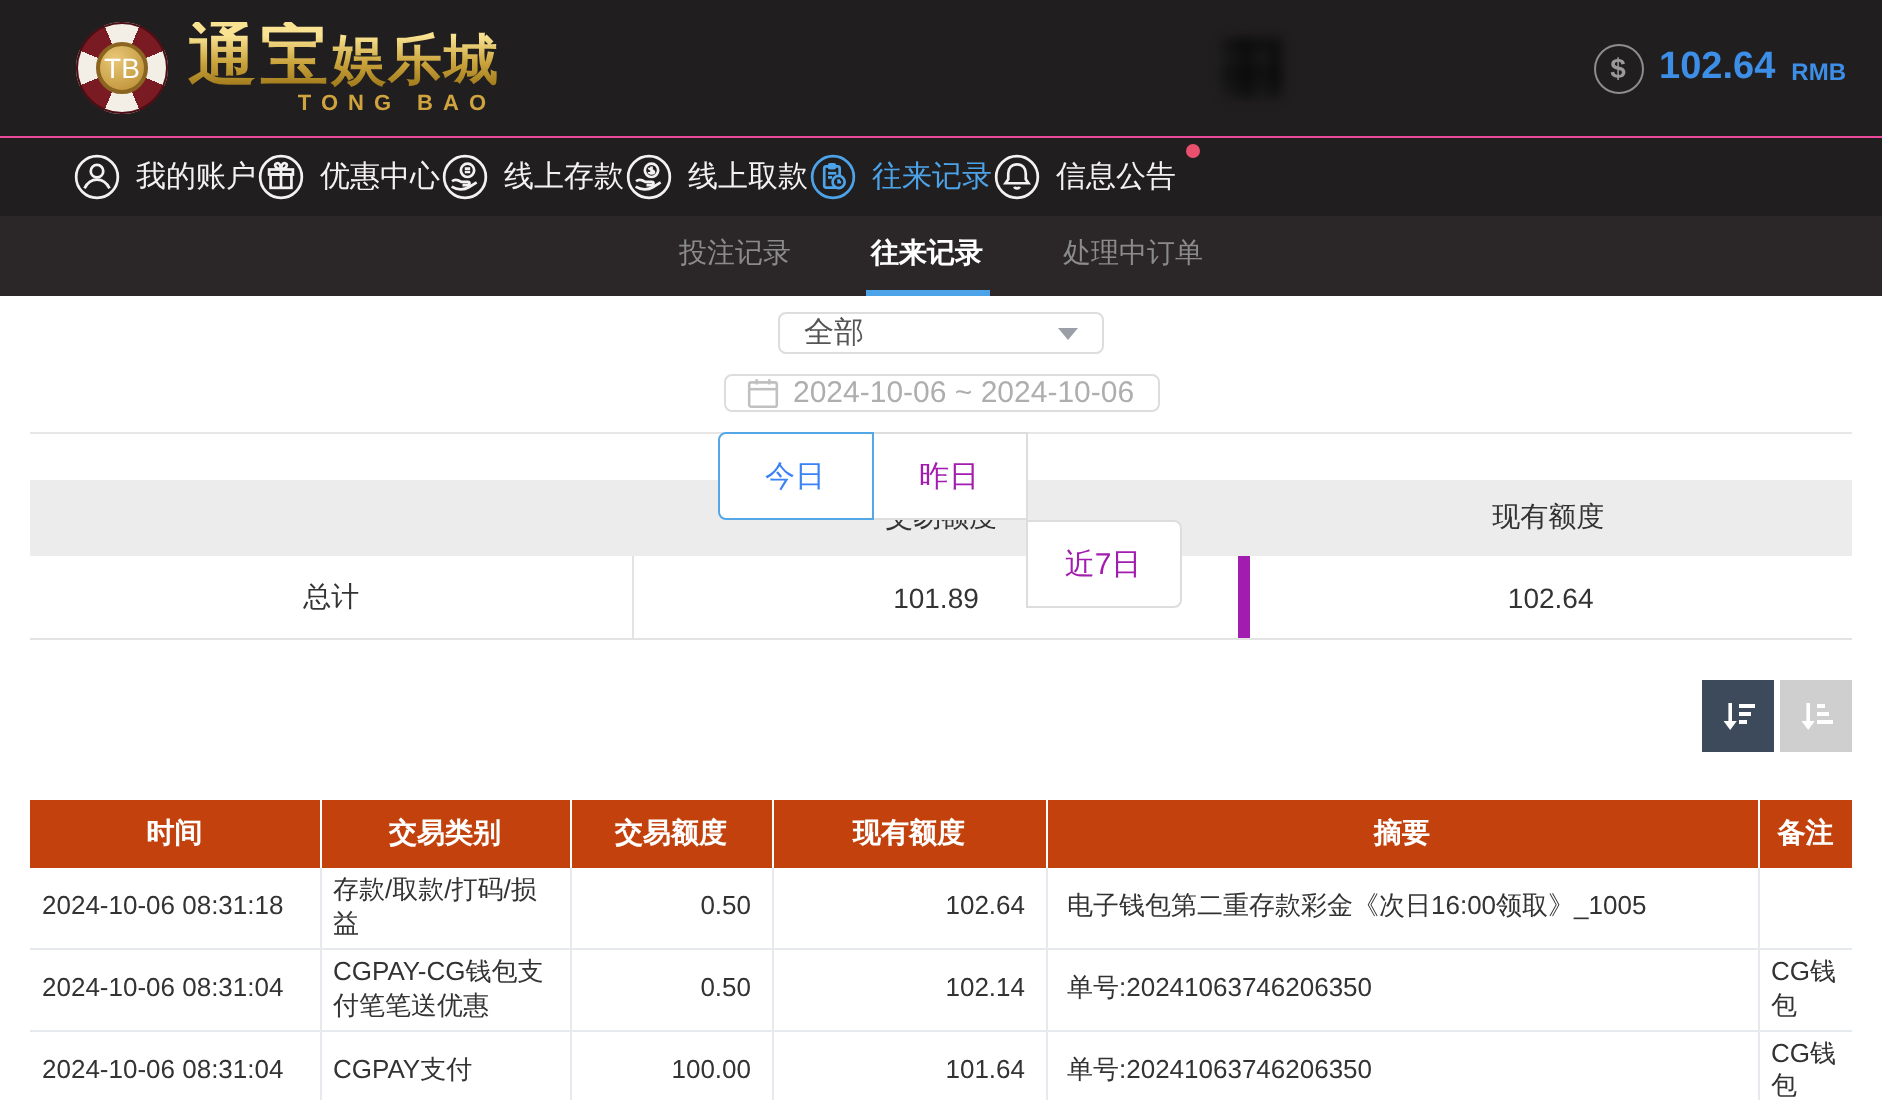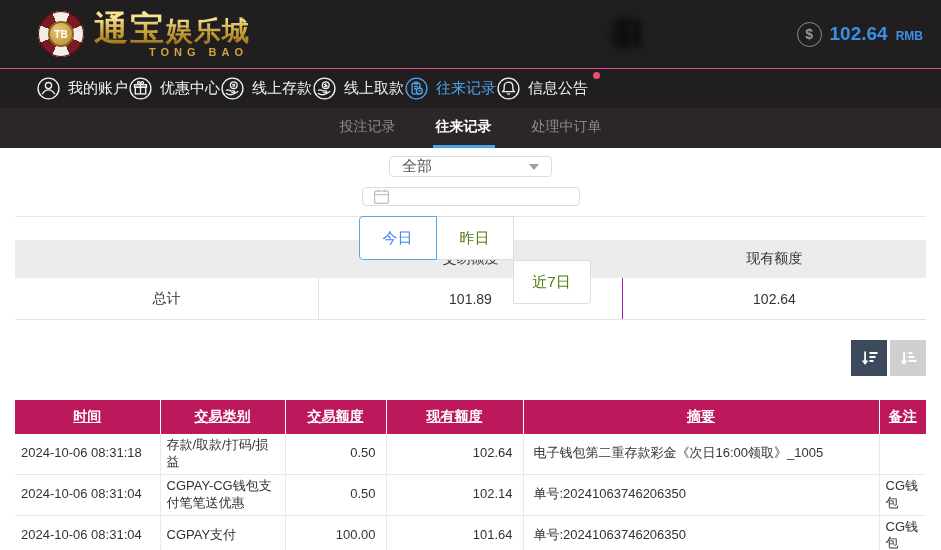--- a/index.html
+++ b/index.html
@@ -8,21 +8,21 @@
   .page { position:relative; width:941px; height:550px; background:#fff; overflow:hidden; margin:0 auto; }
 
   
   .top-header { height:68px; background:#211e1f; display:flex; align-items:center; padding:0 18px 0 38px; }
   .logo { display:flex; align-items:center; gap:10px; cursor:pointer; }
   .chip { position:relative; width:46px; height:46px; border-radius:50%; flex:0 0 auto;
     background:conic-gradient(#f3efe6 0 22.5deg,#7a1b24 22.5deg 67.5deg,#f3efe6 67.5deg 112.5deg,#7a1b24 112.5deg 157.5deg,#f3efe6 157.5deg 202.5deg,#7a1b24 202.5deg 247.5deg,#f3efe6 247.5deg 292.5deg,#7a1b24 292.5deg 337.5deg,#f3efe6 337.5deg 360deg);
     box-shadow:0 0 0 1px #4a0e14 inset; }
   .chip-inner { position:absolute; left:50%; top:50%; transform:translate(-50%,-50%);
     width:26px; height:26px; border-radius:50%; background:radial-gradient(circle at 35% 30%,#e8c878,#b98a2e);
-    border:2px solid #8a6420; color:#fff; font-size:10px; font-weight:bold; display:flex; align-items:center; justify-content:center; }
+    border:2px solid #8a6420; color:#fff; font-size:14px; font-weight:normal; display:flex; align-items:center; justify-content:center; }
   .logo-text { display:flex; flex-direction:column; line-height:1; }
   .logo-cn { font-weight:bold; background:linear-gradient(180deg,#f9e392 20%,#caa33c 60%,#9a7417);
     -webkit-background-clip:text; background-clip:text; color:transparent; white-space:nowrap; }
   .cn-big { font-size:34px; letter-spacing:2px; }
   .cn-small { font-size:27px; letter-spacing:1px; }
   .logo-en { font-size:11px; letter-spacing:5px; color:#cfa43f; font-weight:bold; align-self:flex-end; margin-top:2px; margin-right:2px; }
   .header-right { margin-left:auto; display:flex; align-items:center; gap:42px; }
   .user-blur { display:flex; align-items:center; gap:6px; cursor:pointer; }
   .blur-a { width:30px; height:30px; border-radius:4px;
     background:repeating-linear-gradient(90deg,#3a3a3a 0 8px,#262626 8px 16px),repeating-linear-gradient(0deg,#333 0 8px,#242424 8px 16px);
@@ -50,46 +50,46 @@
 
   
   .content { padding:8px 15px 0 15px; }
   .filter-row { display:flex; align-items:center; gap:10px; height:44px; margin-top:0;flex-direction:column; }
   .select { width:163px; height:44px; border:1px solid #ddd; border-radius:4px; display:flex; align-items:center;
     padding:0 12px; color:#555; font-size:15px; cursor:pointer; justify-content:space-between; }
   .caret { width:0; height:0; border-left:5px solid transparent; border-right:5px solid transparent; border-top:6px solid #9aa0a6; }
   .datebox { width:218px; height:44px; border:1px solid #ddd; border-radius:4px; display:flex; align-items:center;
     gap:7px; padding:0 10px; color:#aeaeae; font-size:15px; cursor:text; }
   .quick-group { display:flex; margin-left:8px; }
-  .quick-btn { width:78px; height:44px; background:#fff; border:1px solid #ddd; color:#4d7c0f; font-size:15px;
+  .quick-btn { width:78px; height:44px; background:#fff; border:1px solid #ddd; color:#a21caf; font-size:15px;
     cursor:pointer; margin-left:-1px; position:relative; }
   .quick-btn:first-child { margin-left:0; border-radius:4px 0 0 4px; }
   .quick-btn:last-child { border-radius:0 4px 4px 0;margin-top:44px; }
   .quick-btn.active { border-color:#54a8e8; color:#3b82f6; z-index:2; }
   .query-btn { width:79px; height:44px; margin-left:4px; background:#55b1f0; border:none; border-radius:4px;
     color:#fff; font-size:15px; cursor:pointer; }
 
   .divider { border:none; border-top:1px solid #e7e7e7; margin-top:16px; }
 
   
   .summary { margin-top:23px; font-size:14px; color:#333; }
   .sum-head { display:flex; background:#ececec; height:38px; align-items:center; }
   .sum-row { display:flex; height:42px; align-items:center; border-bottom:1px solid #e3e3e3; }
   .sum-col { flex:1; text-align:center; }
-  .sum-row .sum-col.mid { border-left:1px solid #e3e3e3; border-right:1px solid #a21caf; align-self:stretch; display:flex; align-items:center; justify-content:center; }
+  .sum-row .sum-col.mid { border-left:1px solid #e3e3e3; border-right:6px solid #a21caf; align-self:stretch; display:flex; align-items:center; justify-content:center; }
 
   
   .sort-row { margin-top:20px; display:flex; justify-content:flex-end; gap:3px; }
   .sort-btn { width:36px; height:36px; border:none; display:flex; align-items:center; justify-content:center; cursor:pointer; }
   .sort-btn.desc { background:#3d4a5c; }
   .sort-btn.asc { background:#cfcfcf; }
 
   
   .data-table { margin-top:24px; width:911px; border-collapse:collapse; table-layout:fixed; font-size:13px; color:#333; }
-  .data-table th { background:#be185d; color:#fff; font-size:14px; font-weight:bold; height:34px; border-right:1px solid #fff;text-decoration:underline; }
+  .data-table th { background:#c2410c; color:#fff; font-size:14px; font-weight:bold; height:34px; border-right:1px solid #fff; }
   .data-table th:last-child { border-right:none; }
   .data-table td { height:38px; border-bottom:1px solid #e6eaee; border-right:1px solid #e6eaee; padding:3px 6px; line-height:1.3; }
   .data-table td:last-child { border-right:none; }
   .data-table tr td:first-child { white-space:nowrap; }
   .data-table td.num { text-align:right; padding-right:10px; }
   .data-table td.summ { padding-left:10px; }
   .col-time{width:145px;} .col-type{width:125px;} .col-amt{width:101px;} .col-bal{width:137px;} .col-sum{width:356px;} .col-note{width:47px;}
 </style>
 </head>
 <body>
@@ -194,20 +194,21 @@
         <span>全部</span>
         <span class="caret"></span>
       </div>
       <div class="datebox">
         <svg width="17" height="17" viewBox="0 0 16 16" fill="none" stroke="#c0c0c0" stroke-width="1.2">
           <rect x="1.5" y="3" width="13" height="11.5" rx="1"></rect>
           <line x1="1.5" y1="6.2" x2="14.5" y2="6.2"></line>
           <line x1="5" y1="1.5" x2="5" y2="4"></line>
             <line x1="11" y1="1.5" x2="11" y2="4"></line>
         </svg>
+        <span>2024-10-06 ~ 2024-10-06</span>
       </div>
       <div class="quick-group">
         <button class="quick-btn active">今日</button>
         <button class="quick-btn">昨日</button>
         <button class="quick-btn">近7日</button>
       </div>
     </div>
 
     <hr class="divider">
 

